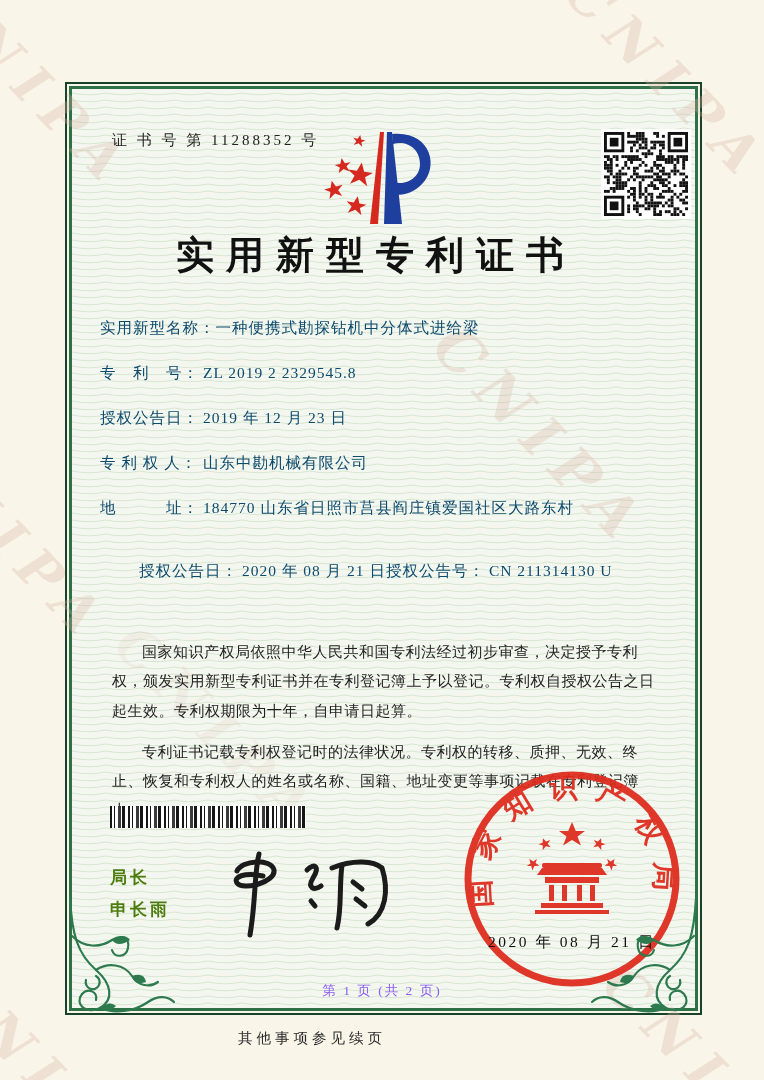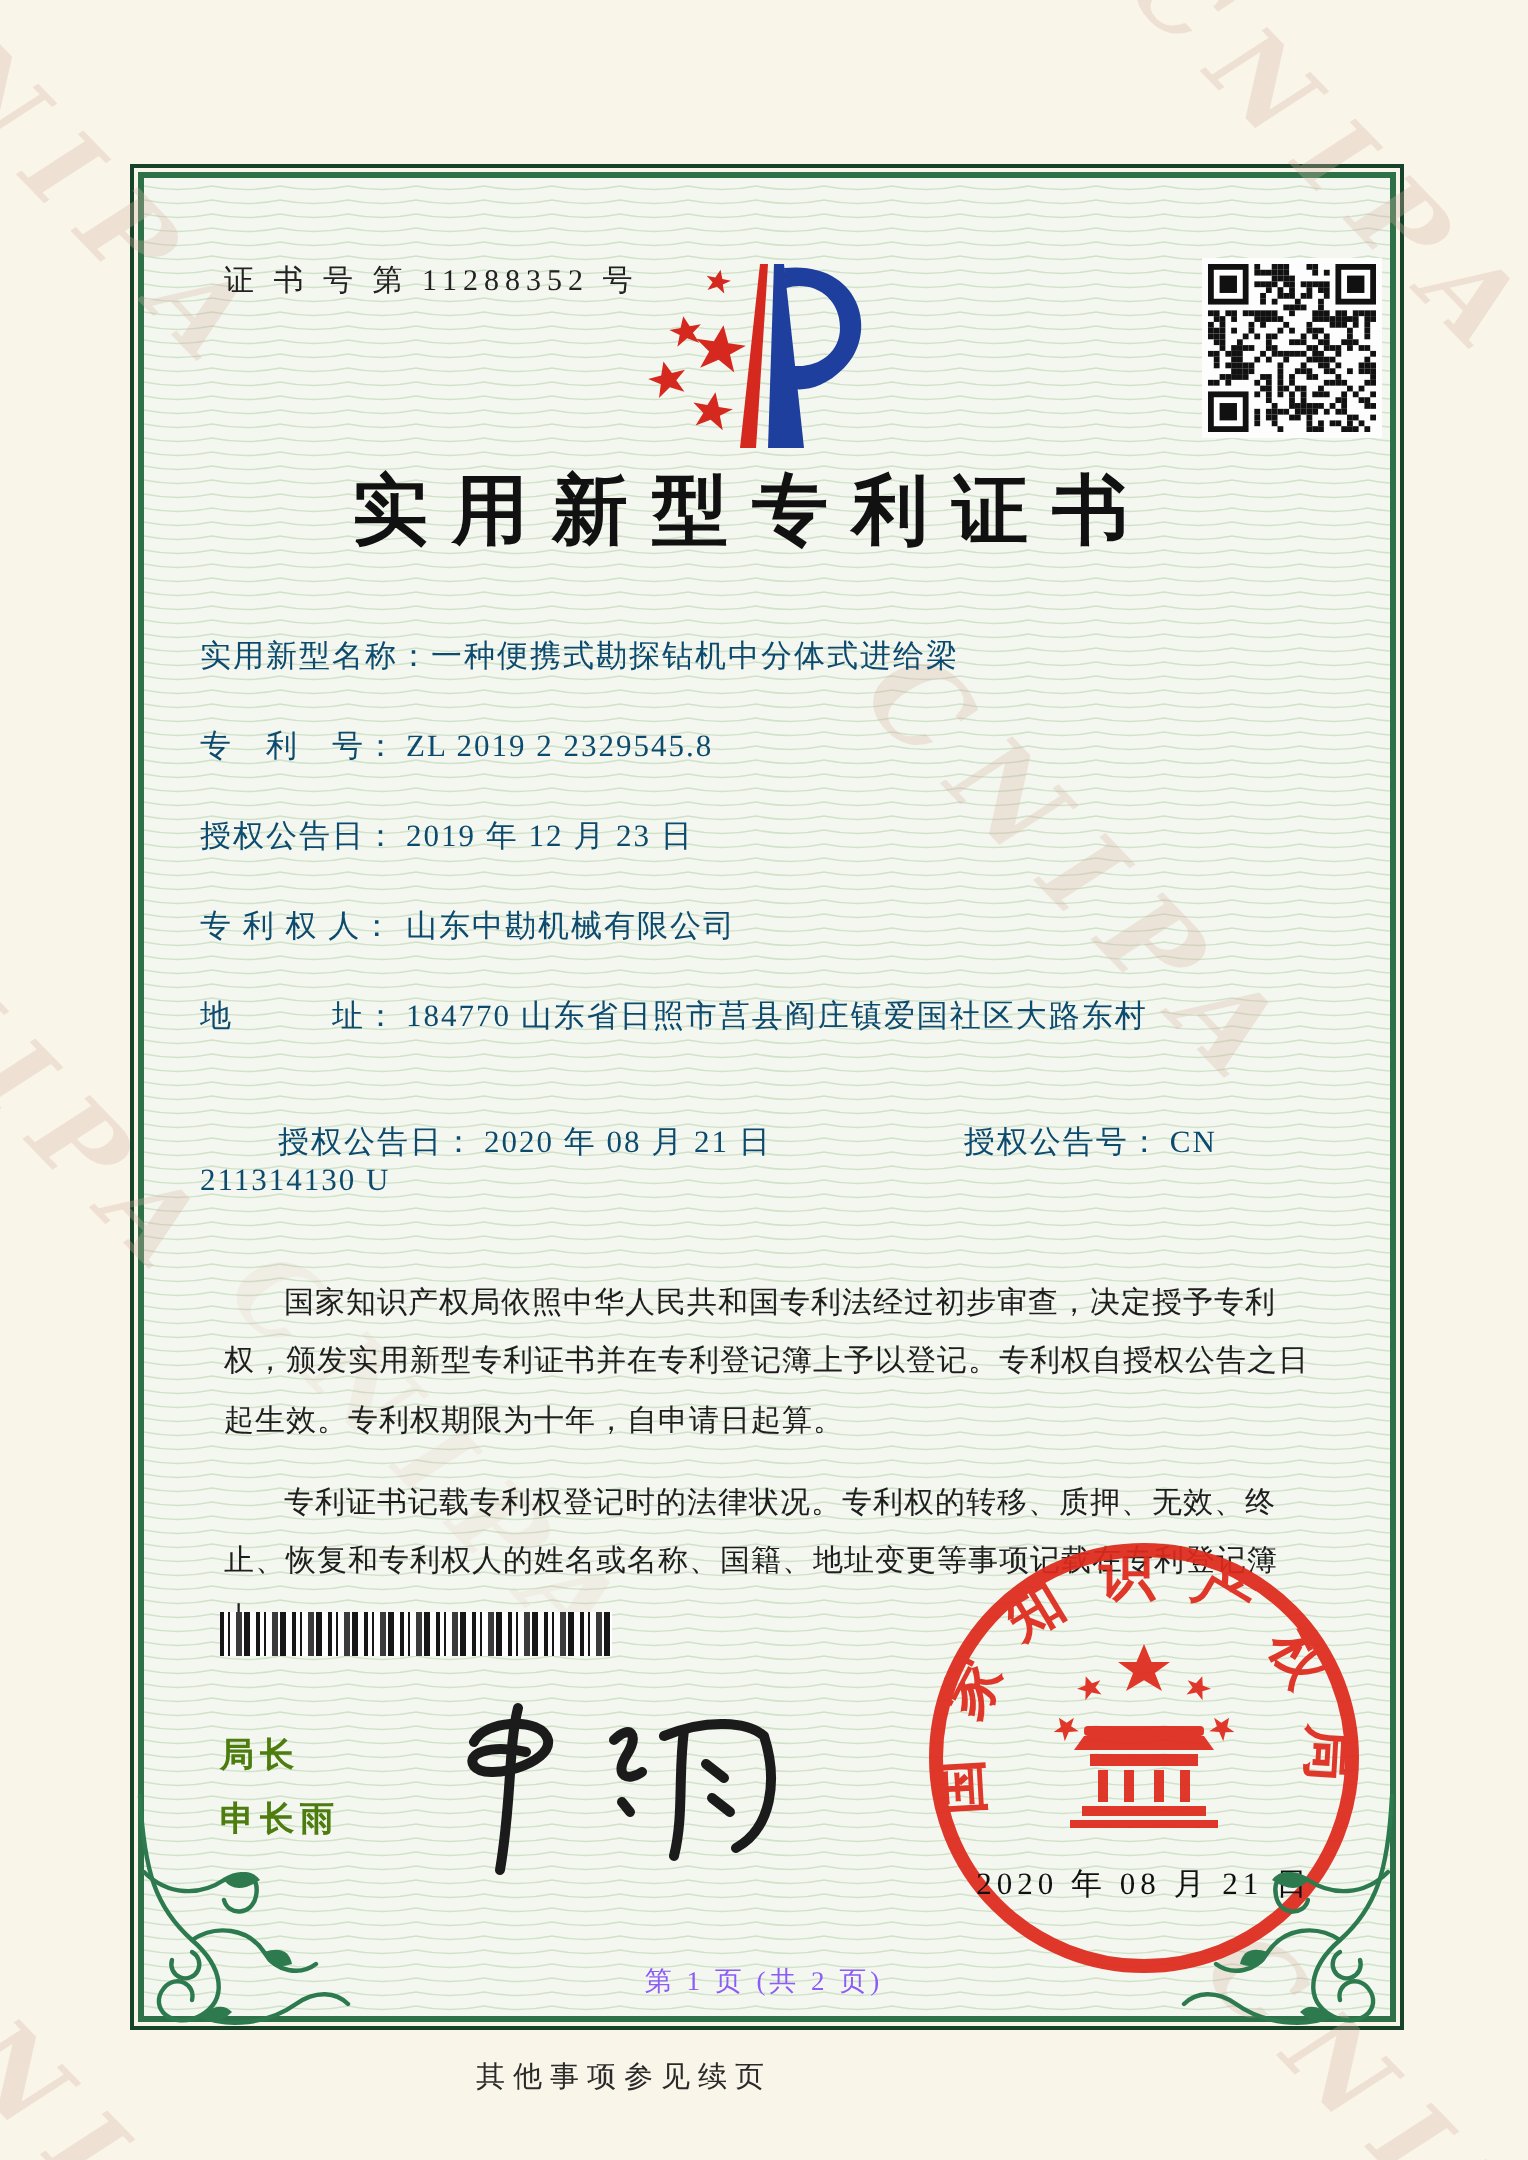--- a/index.html
+++ b/index.html
@@ -25,21 +25,21 @@
 
   .logo{position:absolute;left:318px;top:126px;}
   .qr{position:absolute;left:601px;top:129px;width:84px;height:84px;background:#fdfdfd;padding:3px;}
 
   .title{position:absolute;left:0;top:230px;width:752px;text-align:center;font-size:38px;
          font-weight:600;letter-spacing:12px;color:#111;}
 
   .fields{position:absolute;left:100px;top:318px;width:575px;}
   .frow{height:45px;font-size:15.5px;color:#0c4a6e;white-space:pre-wrap;letter-spacing:1px;}
   .frow .lab{display:inline-block;min-width:103px;}
-  .grant .lab2{display:inline-block;min-width:103px;margin-left:96px;}
+  .grant .lab2{display:inline-block;min-width:103px;}
 
   .body-text{position:absolute;left:100px;top:626px;width:570px;font-size:15px;line-height:1.95;
              color:#1e1e1e;letter-spacing:.5px;}
   .body-text p{margin:12px;text-indent:2em;}
 
   .barcode{position:absolute;left:110px;top:806px;width:196px;height:22px;
     background:repeating-linear-gradient(90deg,#161616 0 2px,#fff 2px 4px,#161616 4px 5px,#fff 5px 8px,
       #3a3a3a 8px 11px,#fff 11px 12px,#161616 12px 15px,#fff 15px 18px);}
 
   .director{position:absolute;left:110px;top:862px;font-size:17px;letter-spacing:3px;color:#4d7c0f;

